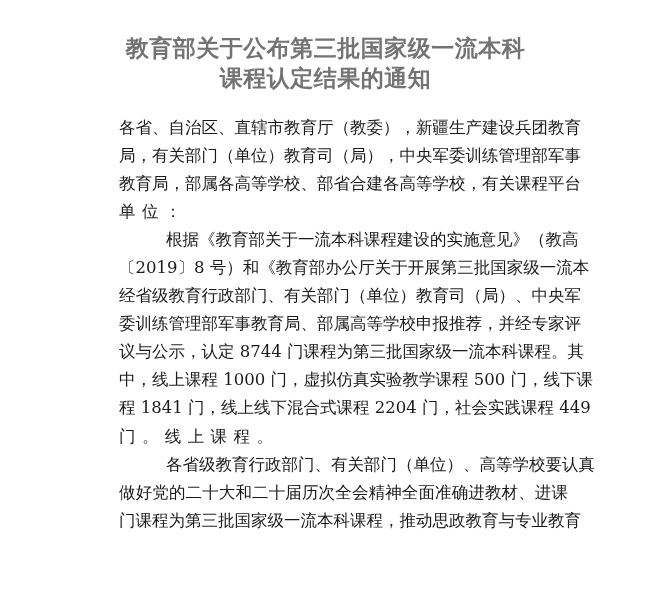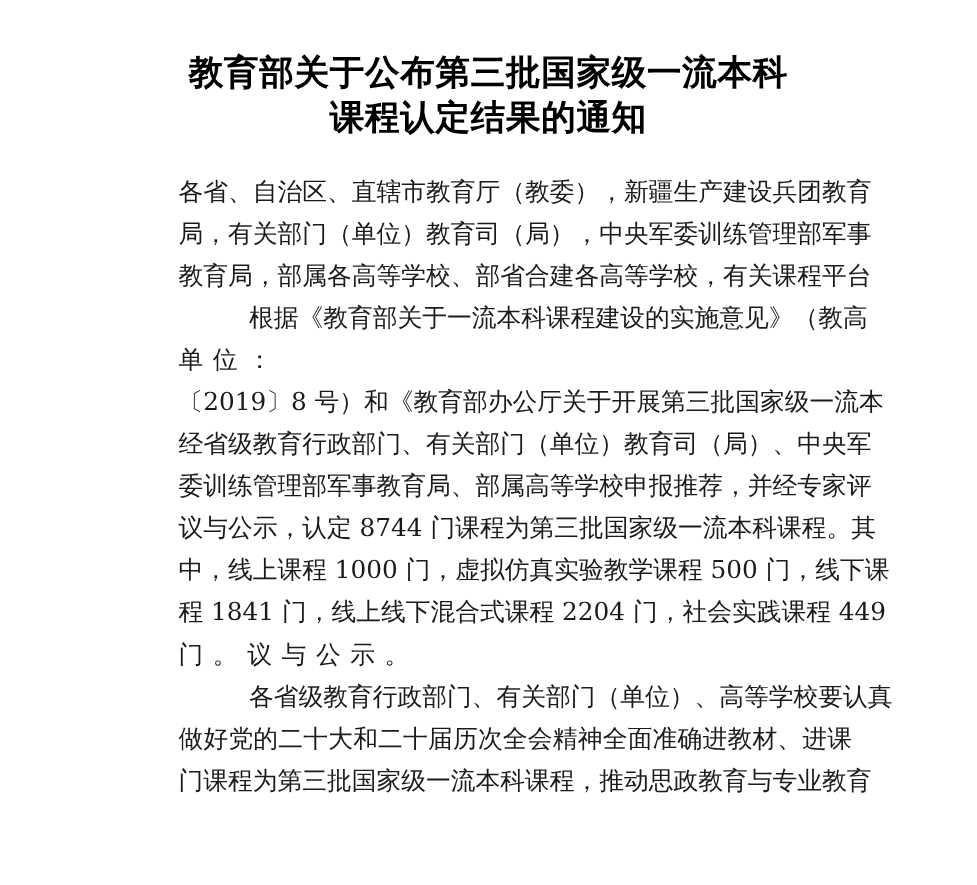--- a/index.html
+++ b/index.html
@@ -1,43 +1,43 @@
 <!DOCTYPE html>
 <html><head>
 <meta charset="utf-8">
 <style>
   html, body { margin: 0; padding: 0; background: #ffffff; }
   body { width: 651px; height: 590px; overflow: hidden; position: relative;
          font-family: "DejaVu Serif", "Liberation Serif", serif; color: #1a1a1a; }
   .title { position: absolute; left: 0; width: 651px; text-align: center;
-           font-size: 23px; font-weight: bold; letter-spacing: 0.5px; color: #000000; }
+           font-size: 23px; font-weight: bold; letter-spacing: 0.5px; color: #737373; }
   .t1 { top: 33px; }
   .t2 { top: 63px; }
   .body { position: absolute; left: 75px; top: 114px; width: 493px; }
   .line { display: block; height: 28.06px; line-height: 28.06px; font-size: 16.5px;
           white-space: nowrap; text-align: justify; text-align-last: justify; margin-left: 44px; }
   .line.last { text-align-last: left; letter-spacing: 6.4px; }
   .line.indent { padding-left: 47px; }
 </style>
 </head>
 <body>
 
 <div>
   <div class="title t1">教育部关于公布第三批国家级一流本科</div>
   <div class="title t2">课程认定结果的通知</div>
   <div class="body" id="body">
       <span class="line">各省、自治区、直辖市教育厅（教委），新疆生产建设兵团教育</span>
       <span class="line">局，有关部门（单位）教育司（局），中央军委训练管理部军事</span>
       <span class="line">教育局，部属各高等学校、部省合建各高等学校，有关课程平台</span>
+      <span class="line last">单位：</span>
       <span class="line indent">根据《教育部关于一流本科课程建设的实施意见》（教高</span>
-      <span class="line last">单位：</span>
       <span class="line">〔2019〕8 号）和《教育部办公厅关于开展第三批国家级一流本</span>
       <span class="line">经省级教育行政部门、有关部门（单位）教育司（局）、中央军</span>
       <span class="line">委训练管理部军事教育局、部属高等学校申报推荐，并经专家评</span>
       <span class="line">议与公示，认定 8744 门课程为第三批国家级一流本科课程。其</span>
       <span class="line">中，线上课程 1000 门，虚拟仿真实验教学课程 500 门，线下课</span>
       <span class="line">程 1841 门，线上线下混合式课程 2204 门，社会实践课程 449</span>
-      <span class="line last">门。议与公示。</span>
+      <span class="line last">门。线上课程。</span>
       <span class="line indent">各省级教育行政部门、有关部门（单位）、高等学校要认真</span>
       <span class="line">做好党的二十大和二十届历次全会精神全面准确进教材、进课</span>
       <span class="line">门课程为第三批国家级一流本科课程，推动思政教育与专业教育</span>
     </div>
 </div>
 
 </body></html>

